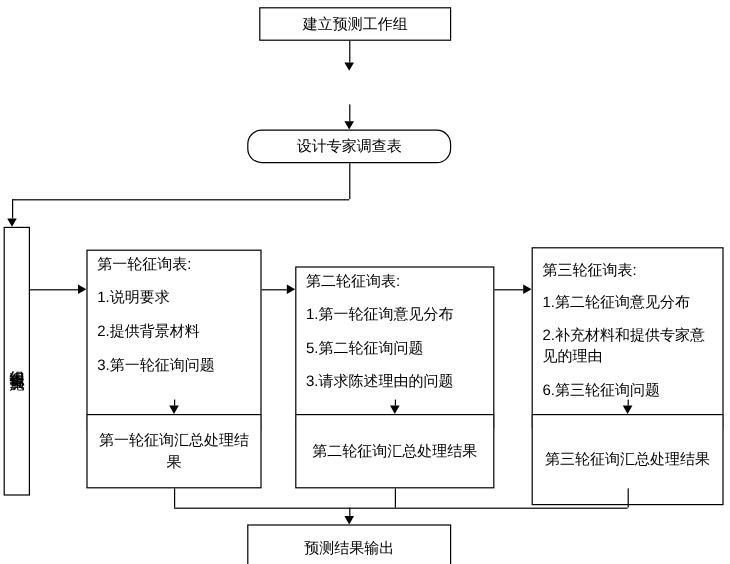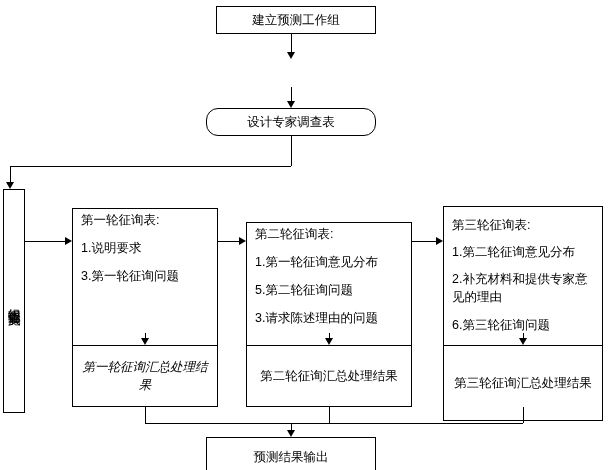--- a/index.html
+++ b/index.html
@@ -101,38 +101,39 @@
   <div class="line-v" style="left:10px; top:166px; height:16px;"></div>
   <div class="arrow-down" style="left:6px; top:182px;"></div>
 
   <div class="box vertical" style="left:3px; top:189px; width:22px; height:224px; font-size:12.5px;">
     <span>组织调查实施</span>
   </div>
 
   <div class="box listbox" style="left:72px; top:184px; width:146px; height:151px;">
     <span class="listline">第一轮征询表:</span>
     <span class="listline" style="margin-top:10px;">1.说明要求</span>
+    <span class="listline" style="margin-top:10px;">2.提供背景材料</span>
     <span class="listline" style="margin-top:10px;">3.第一轮征询问题</span>
   </div>
 
   <div class="box listbox" style="left:246px; top:198px; width:166px; height:135px;">
     <span class="listline">第二轮征询表:</span>
     <span class="listline" style="margin-top:10px;">1.第一轮征询意见分布</span>
     <span class="listline" style="margin-top:10px;">5.第二轮征询问题</span>
     <span class="listline" style="margin-top:10px;">3.请求陈述理由的问题</span>
   </div>
 
   <div class="box listbox" style="left:443px; top:182px; width:160px; height:151px; padding-top:9px;">
     <span class="listline">第三轮征询表:</span>
     <span class="listline" style="margin-top:9px;">1.第二轮征询意见分布</span>
     <span style="display:block; margin-top:9px;">2.补充材料和提供专家意见的理由</span>
     <span class="listline" style="margin-top:9px;">6.第三轮征询问题</span>
   </div>
 
-  <div class="box center" style="left:72px; top:345px; width:146px; height:62px; padding:0 8px;font-style:italic;">
+  <div class="box center" style="left:72px; top:345px; width:146px; height:62px; padding:0 8px;">
     <span>第一轮征询汇总处理结果</span>
   </div>
 
   <div class="box center" style="left:246px; top:345px; width:166px; height:62px; padding:0 8px;">
     <span>第二轮征询汇总处理结果</span>
   </div>
 
   <div class="box center" style="left:443px; top:345px; width:160px; height:76px; padding:0 8px;">
     <span>第三轮征询汇总处理结果</span>
   </div>

